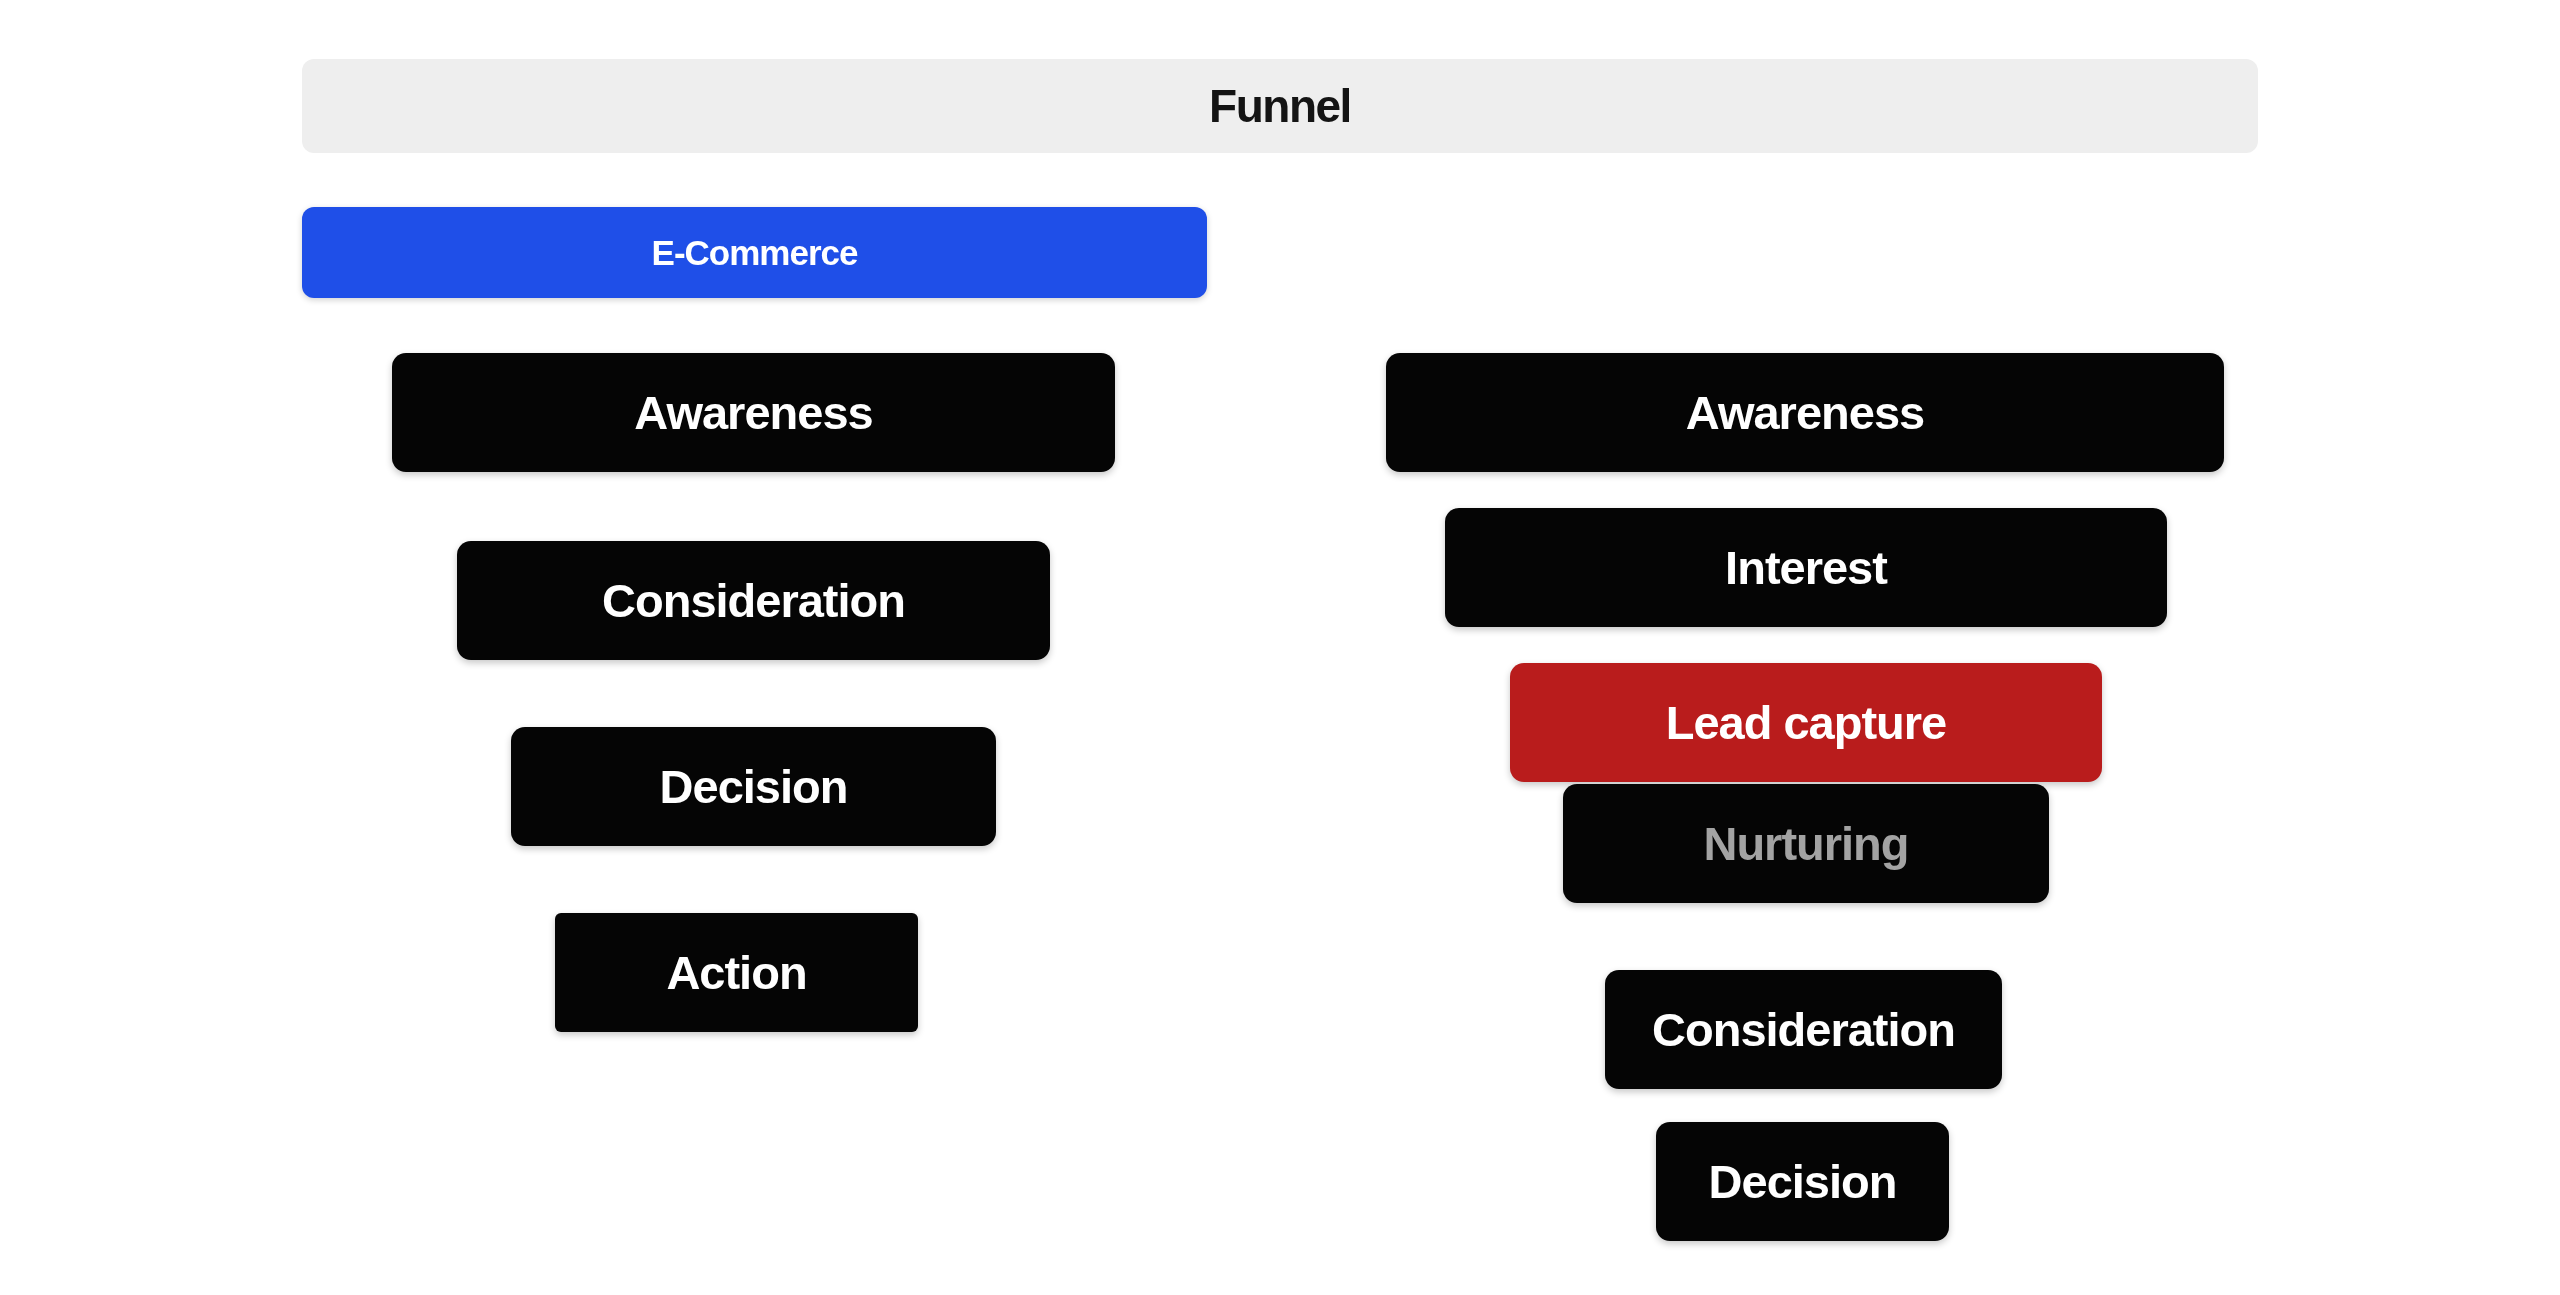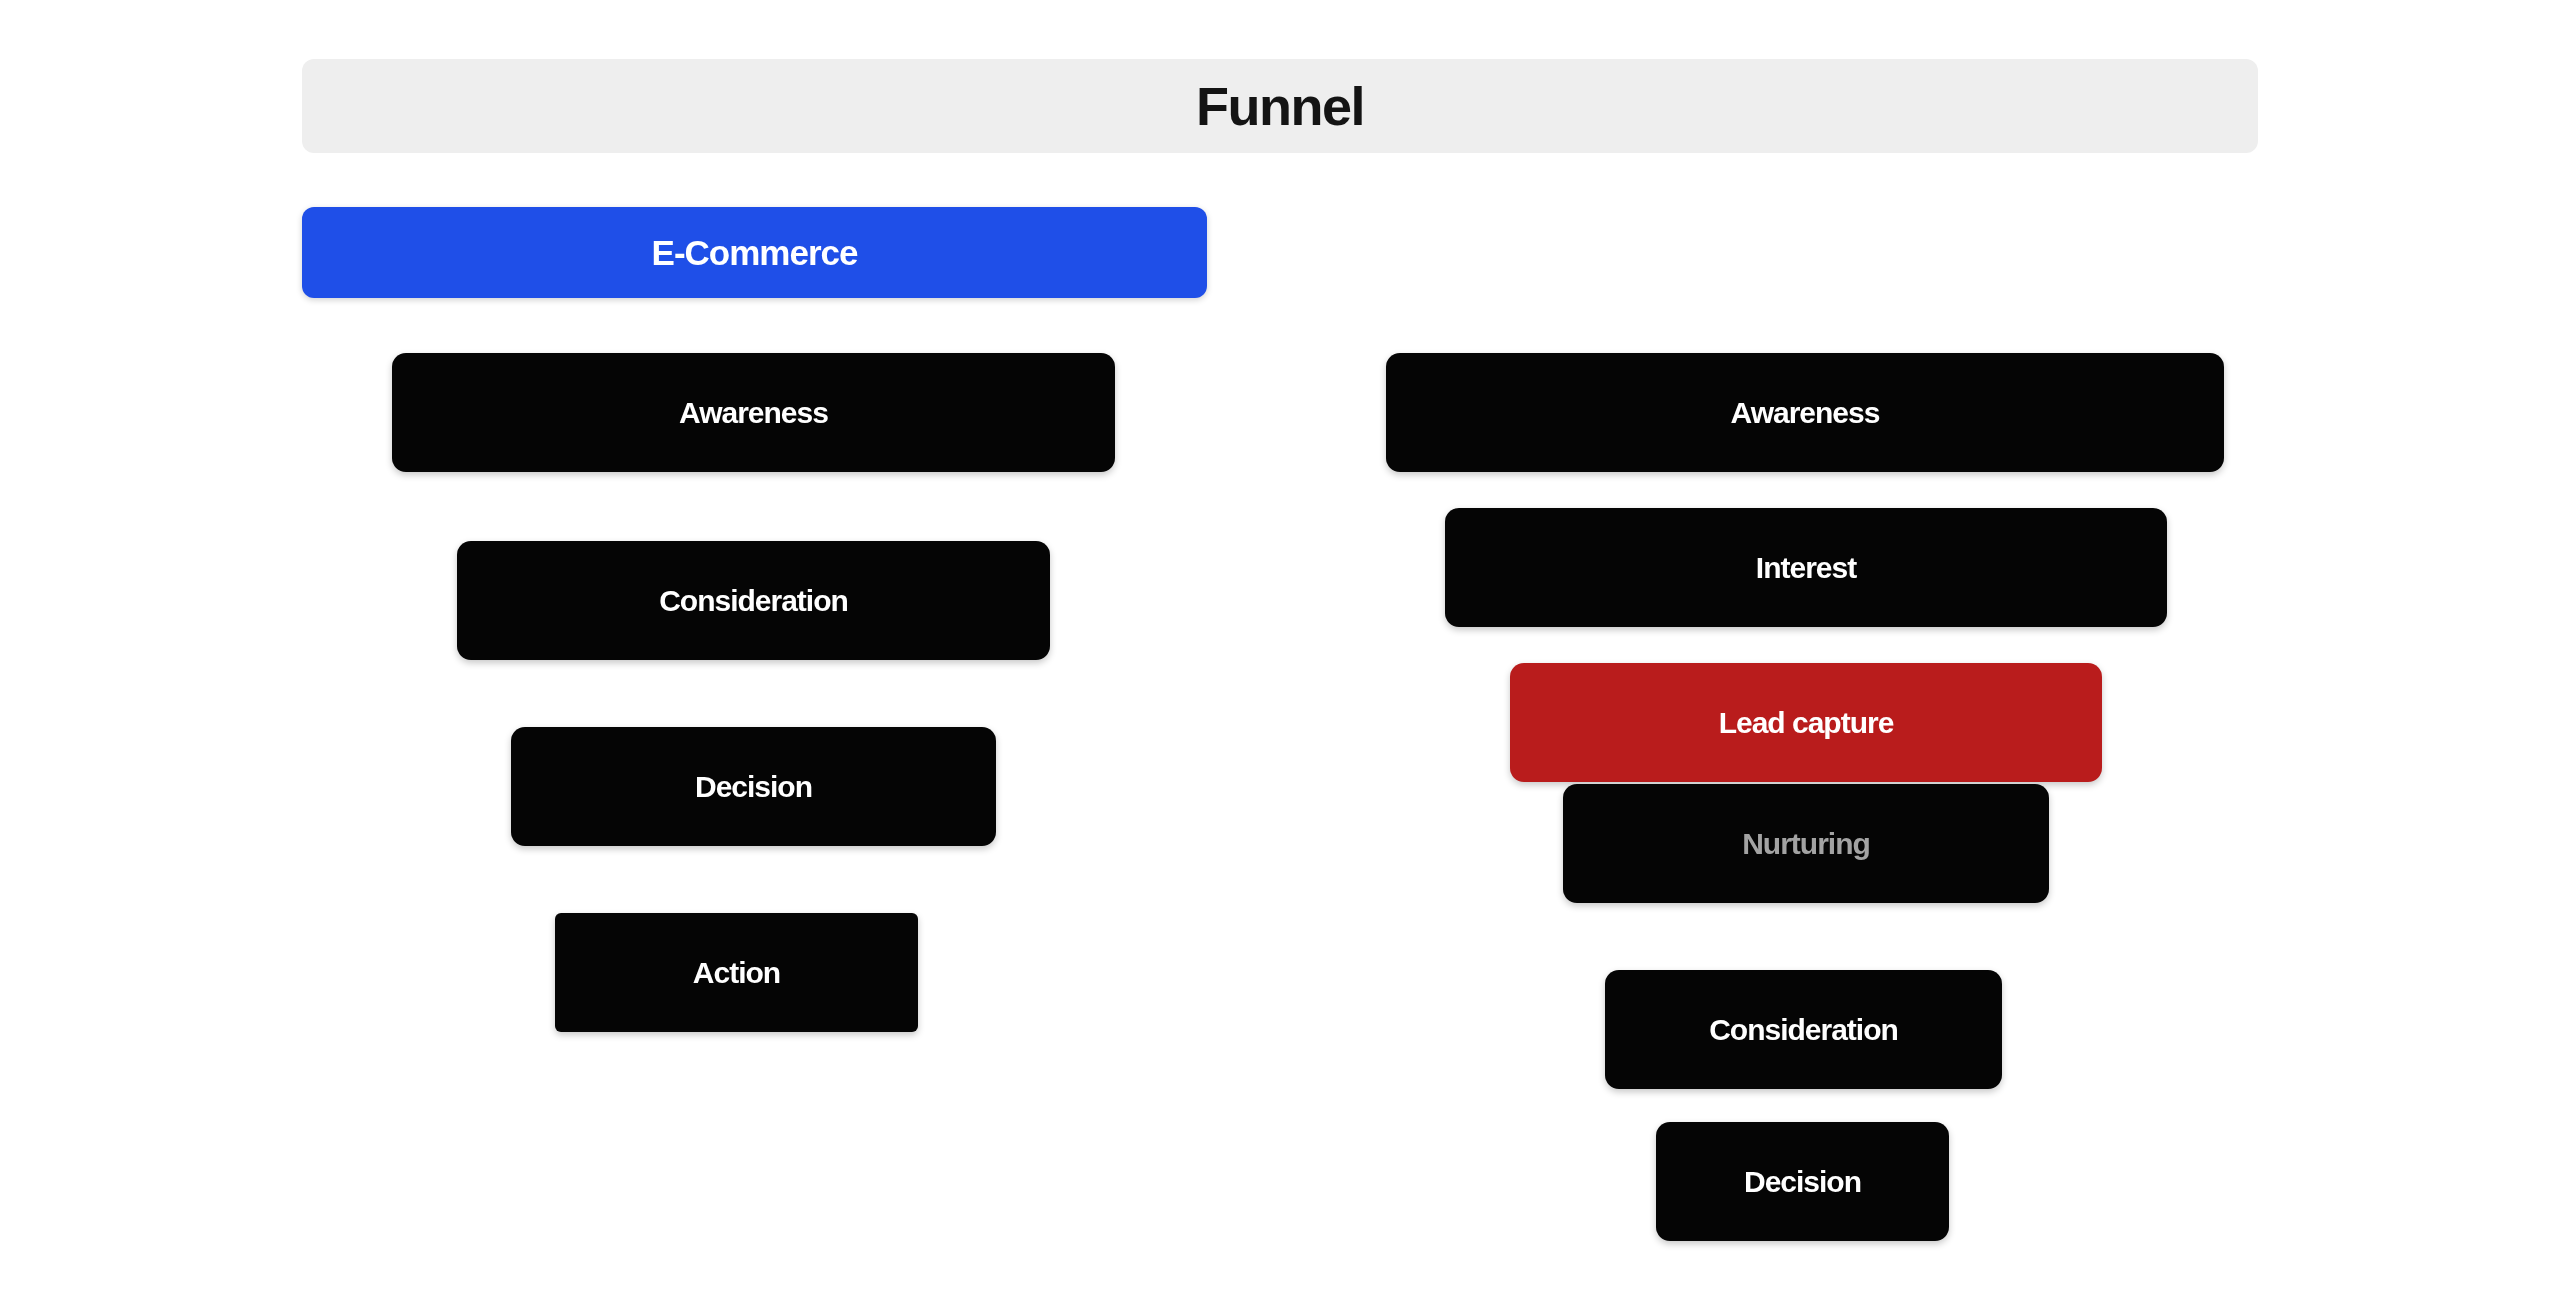--- a/index.html
+++ b/index.html
@@ -11,33 +11,33 @@
     overflow:hidden;
   }
   .bar{
     position:absolute;
     display:flex;align-items:center;justify-content:center;
     border-radius:12px;
     box-sizing:border-box;
   }
   .title-bar{
     height:94px;
-    font-size:54px;font-weight:700;letter-spacing:-1.5px;
+    font-size:46px;font-weight:700;letter-spacing:-1.5px;
   }
   .col-header{
     height:91px;
     font-size:35px;font-weight:700;letter-spacing:-1px;
     box-shadow:0 2px 6px rgba(0,0,0,0.18);
   }
   .stage{
     position:absolute;
     height:119px;
     border-radius:14px;
     display:flex;align-items:center;justify-content:center;
-    font-size:30px;font-weight:700;letter-spacing:-1px;
+    font-size:47px;font-weight:700;letter-spacing:-1px;
     box-shadow:0 3px 7px rgba(0,0,0,0.22);
   }
   .label{white-space:nowrap;}
 </style>
 </head>
 <body>
 
 <div class="canvas">
 
   <div class="bar title-bar" style="left: 302px; top: 59px; width: 1956px; background-color: rgb(238, 238, 238); color: rgb(20, 20, 20);">

